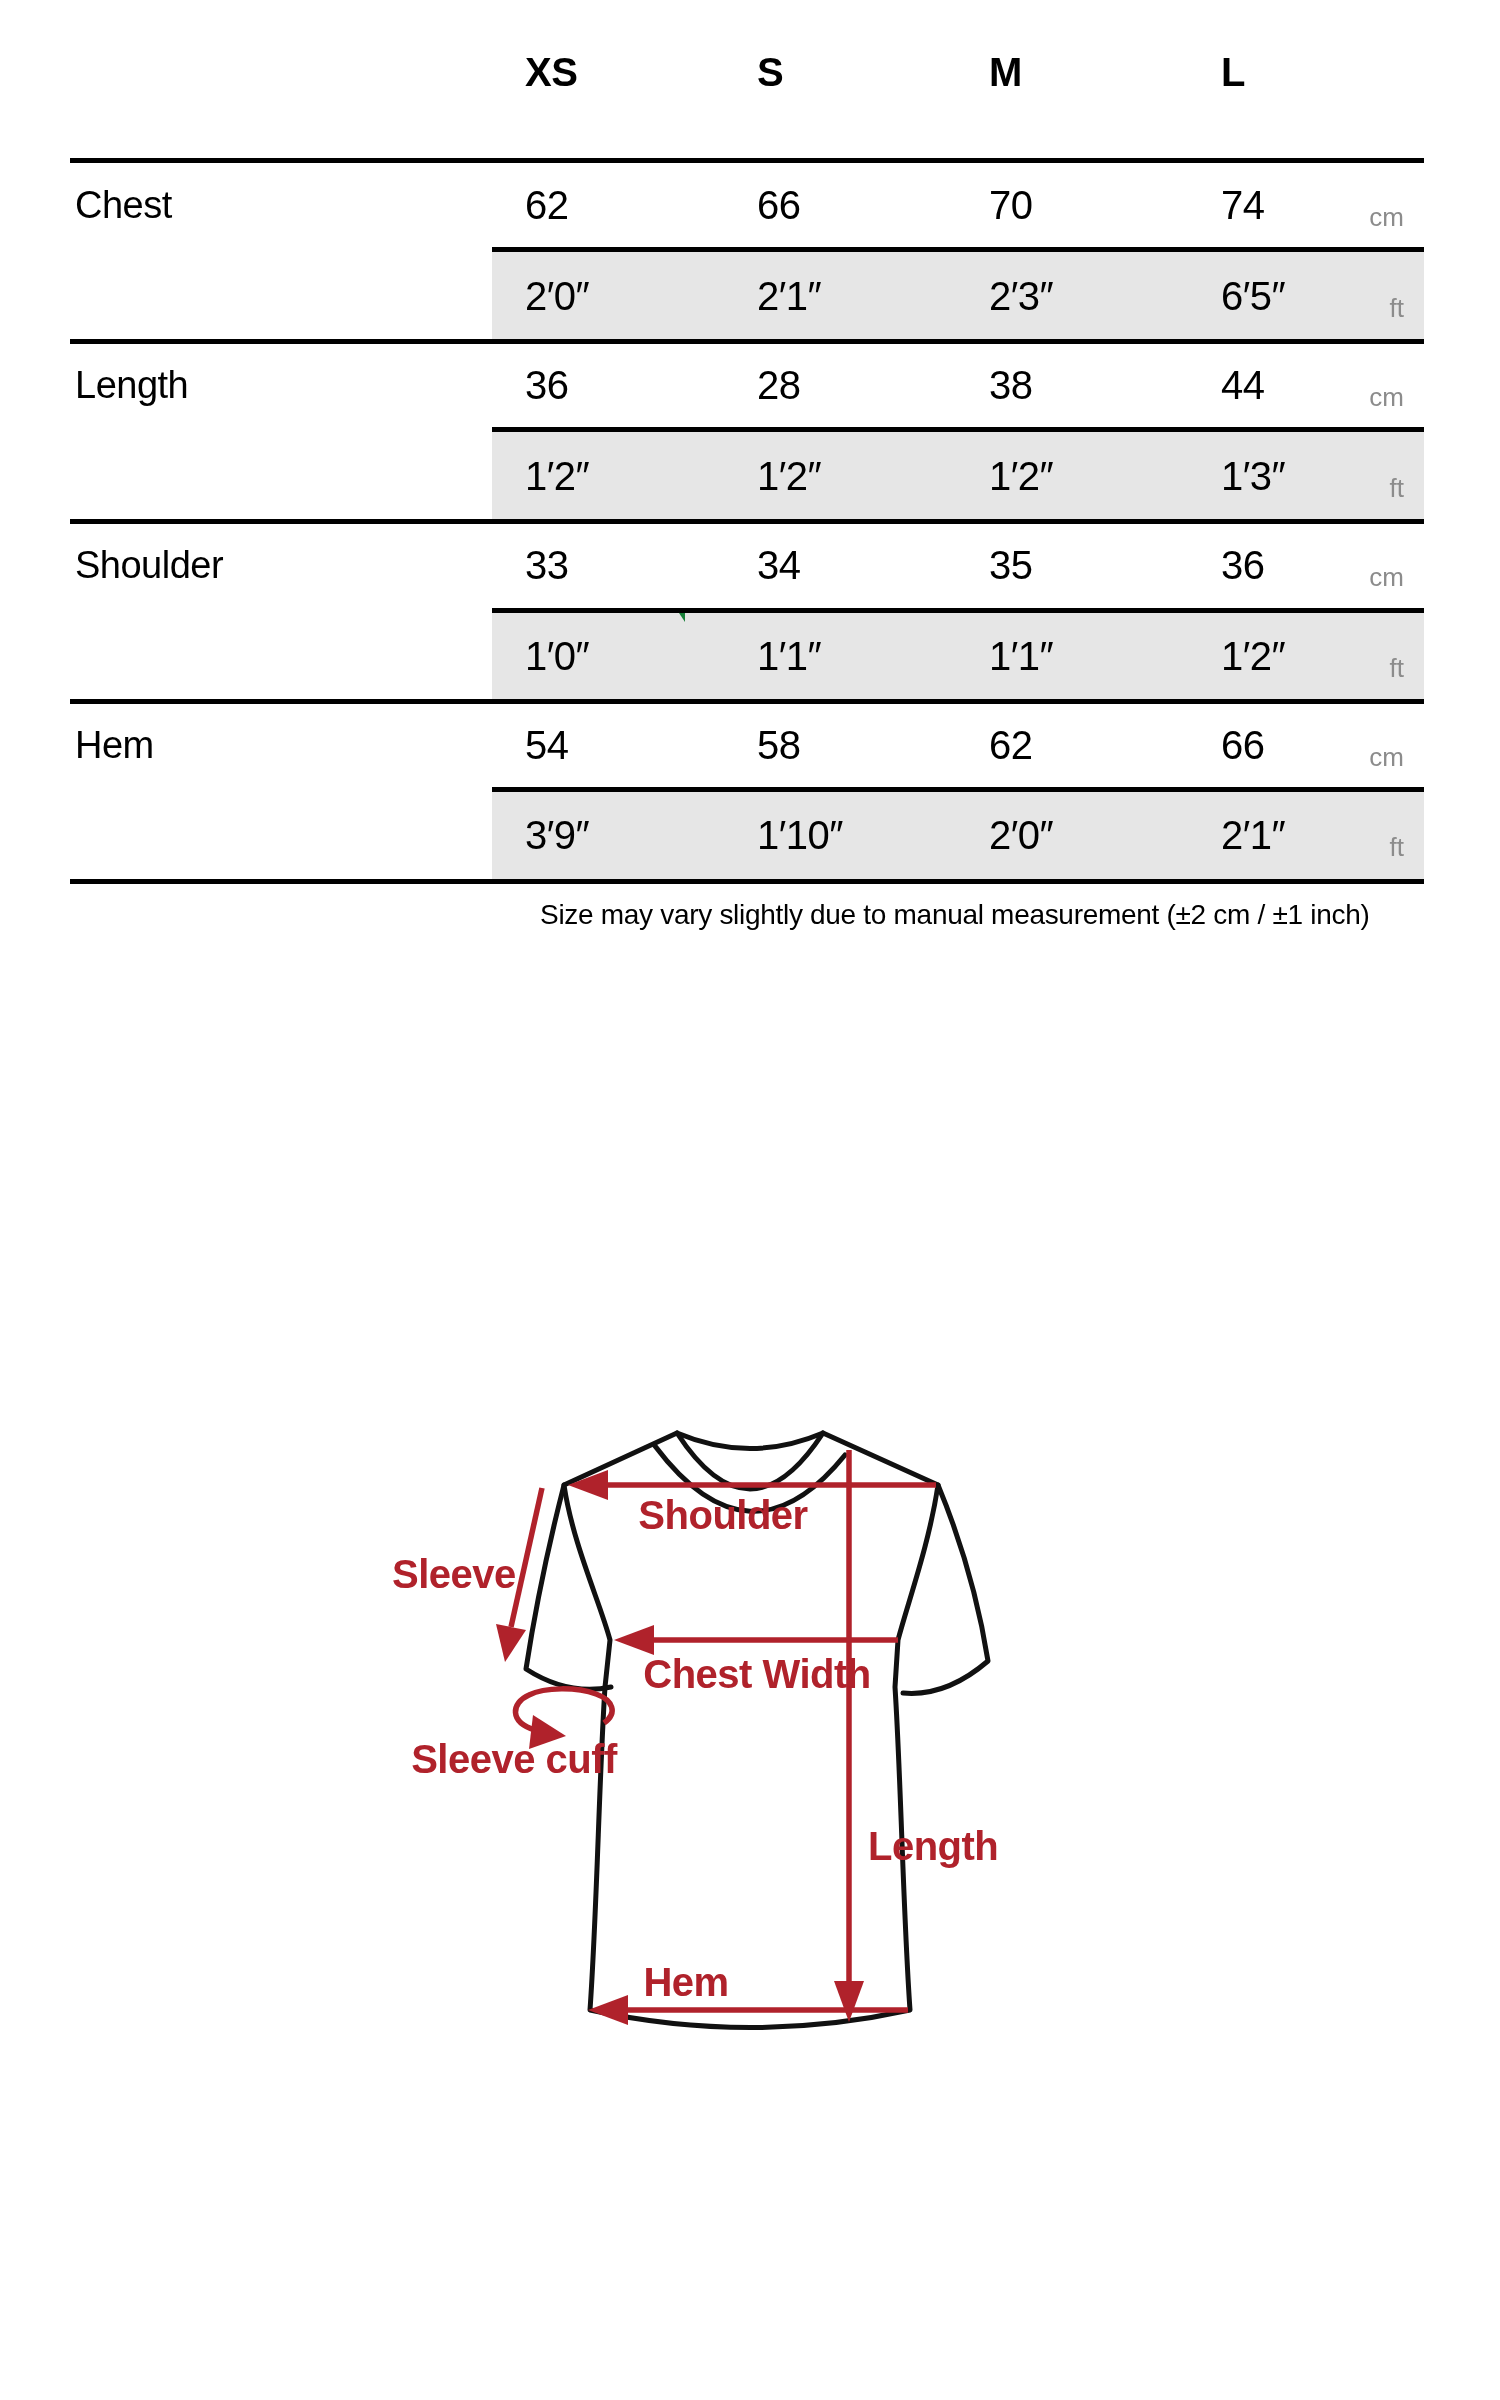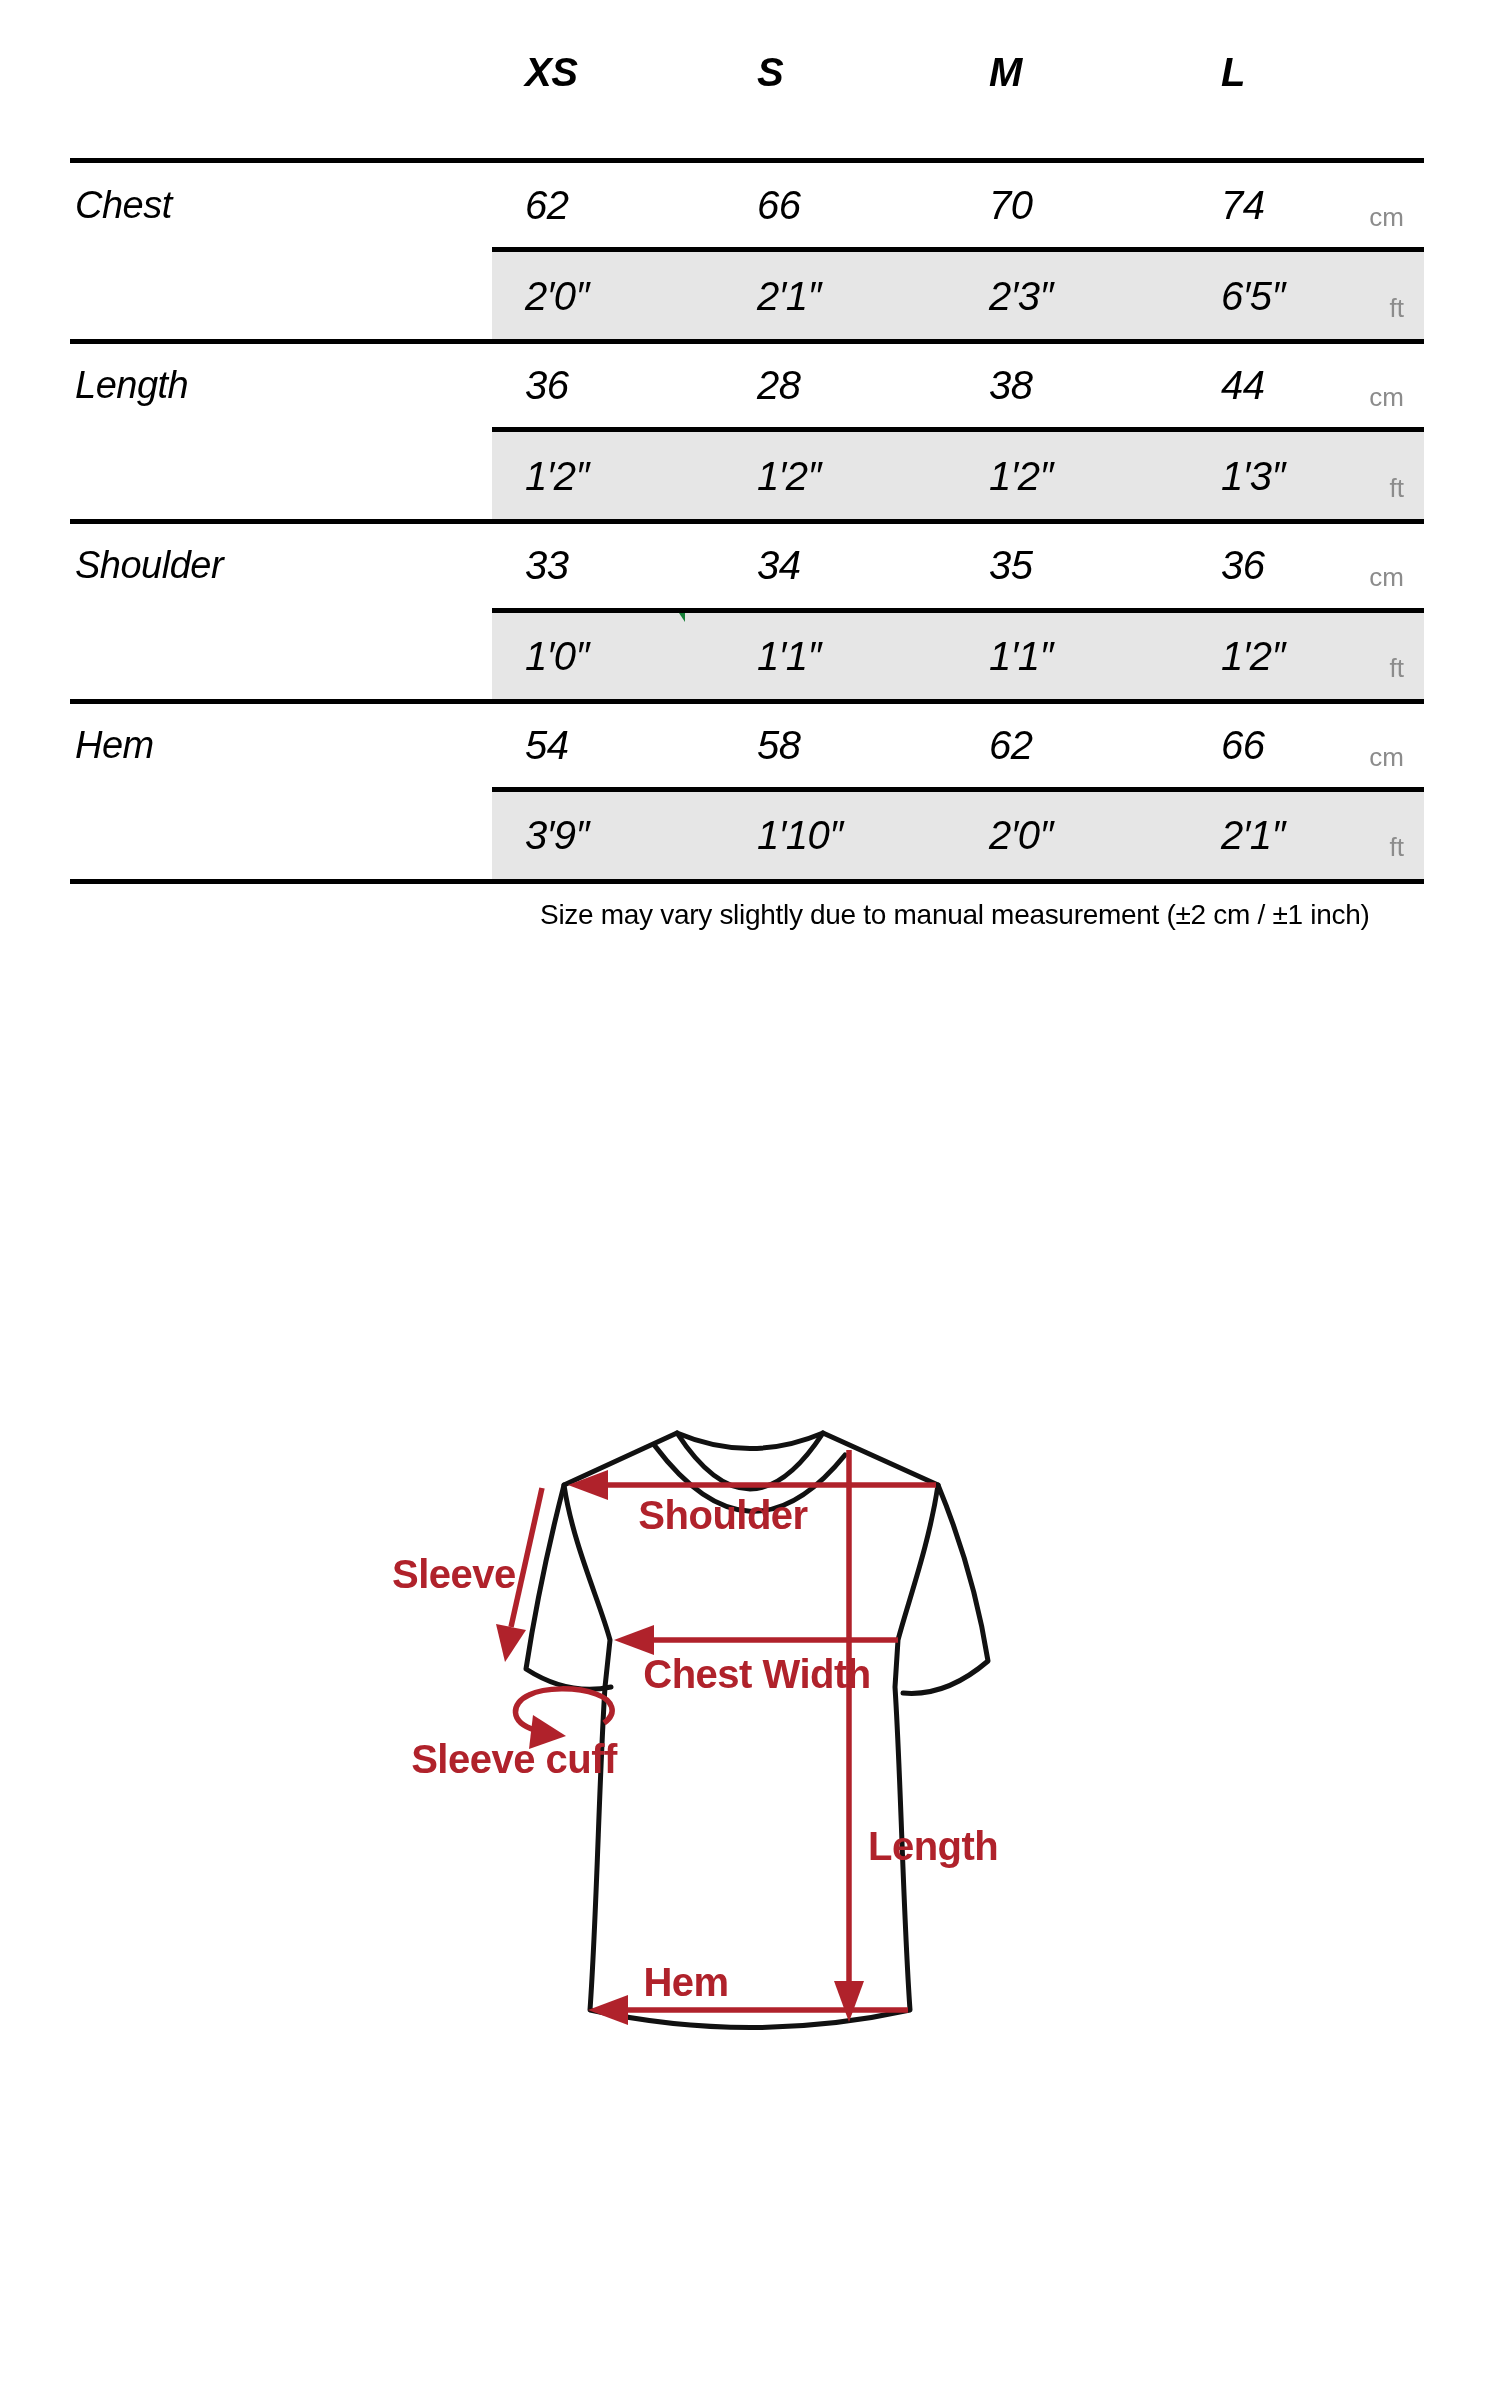--- a/index.html
+++ b/index.html
@@ -4,25 +4,25 @@
 <style>
   html,body{margin:0;padding:0;}
   body{
     width:1500px;height:2400px;position:relative;background:#ffffff;
     font-family:"Liberation Sans", sans-serif;
     overflow:hidden;
   }
   
   .cell{
     position:absolute;height:50px;line-height:50px;font-size:40px;color:#000;
-    white-space:nowrap;letter-spacing:-0.5px;font-style:italic;
+    white-space:nowrap;letter-spacing:-0.5px;
   }
   .c0{left:525px}.c1{left:757px}.c2{left:989px}.c3{left:1221px}
   .hdr{font-weight:bold;font-size:40px;}
-  .lab{left:75px;font-style:italic;font-size:38px;}
+  .lab{left:75px;font-size:38px;}
   .unit{
     position:absolute;height:40px;line-height:40px;left:1288px;width:116px;
     text-align:right;font-size:26px;color:#8C8C8C;letter-spacing:0;
   }
   .hline{position:absolute;height:5px;background:#000;}
   .full{left:70px;width:1354px;}
   .part{left:492px;width:932px;}
   .band{position:absolute;left:492px;width:932px;background:#E6E6E6;}
   .footnote{
     position:absolute;top:890px;left:540px;width:900px;height:50px;line-height:50px;

